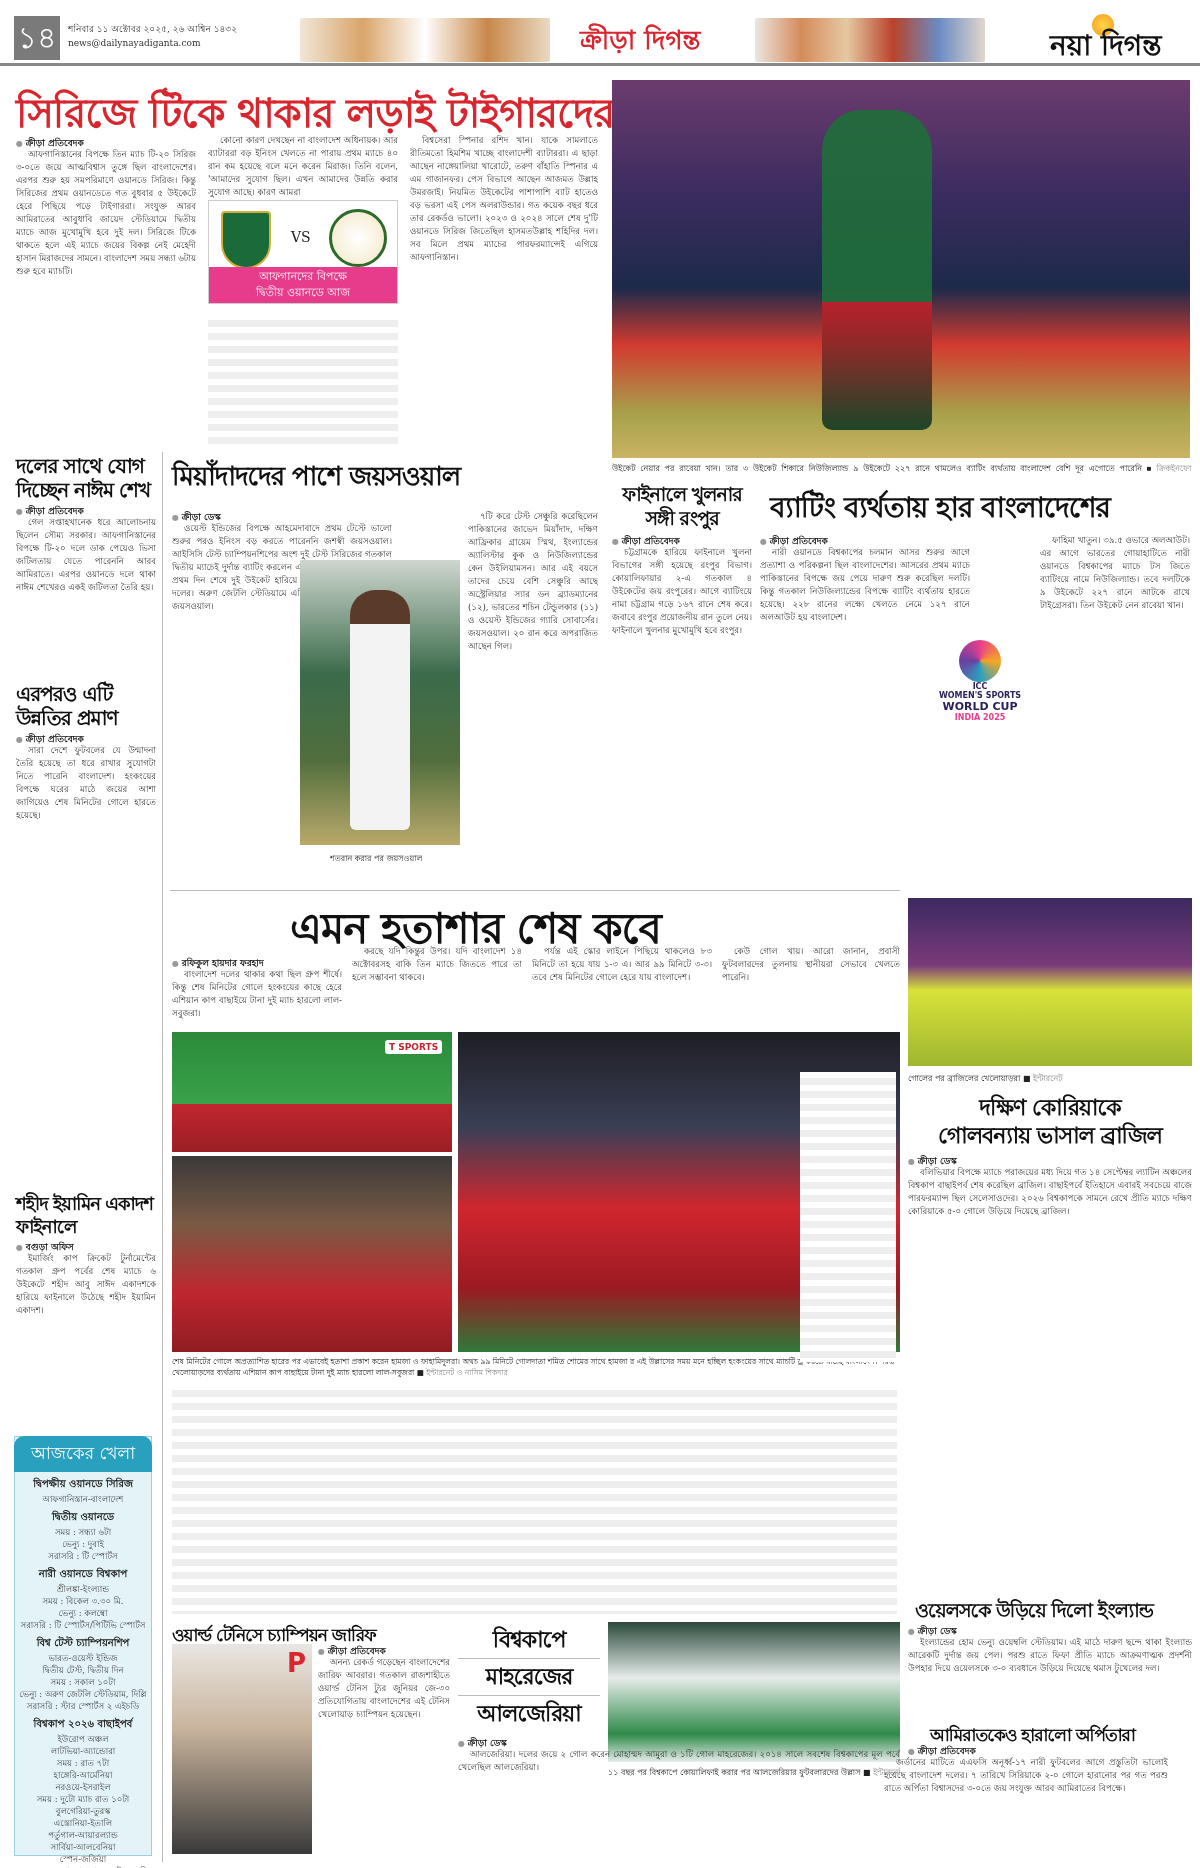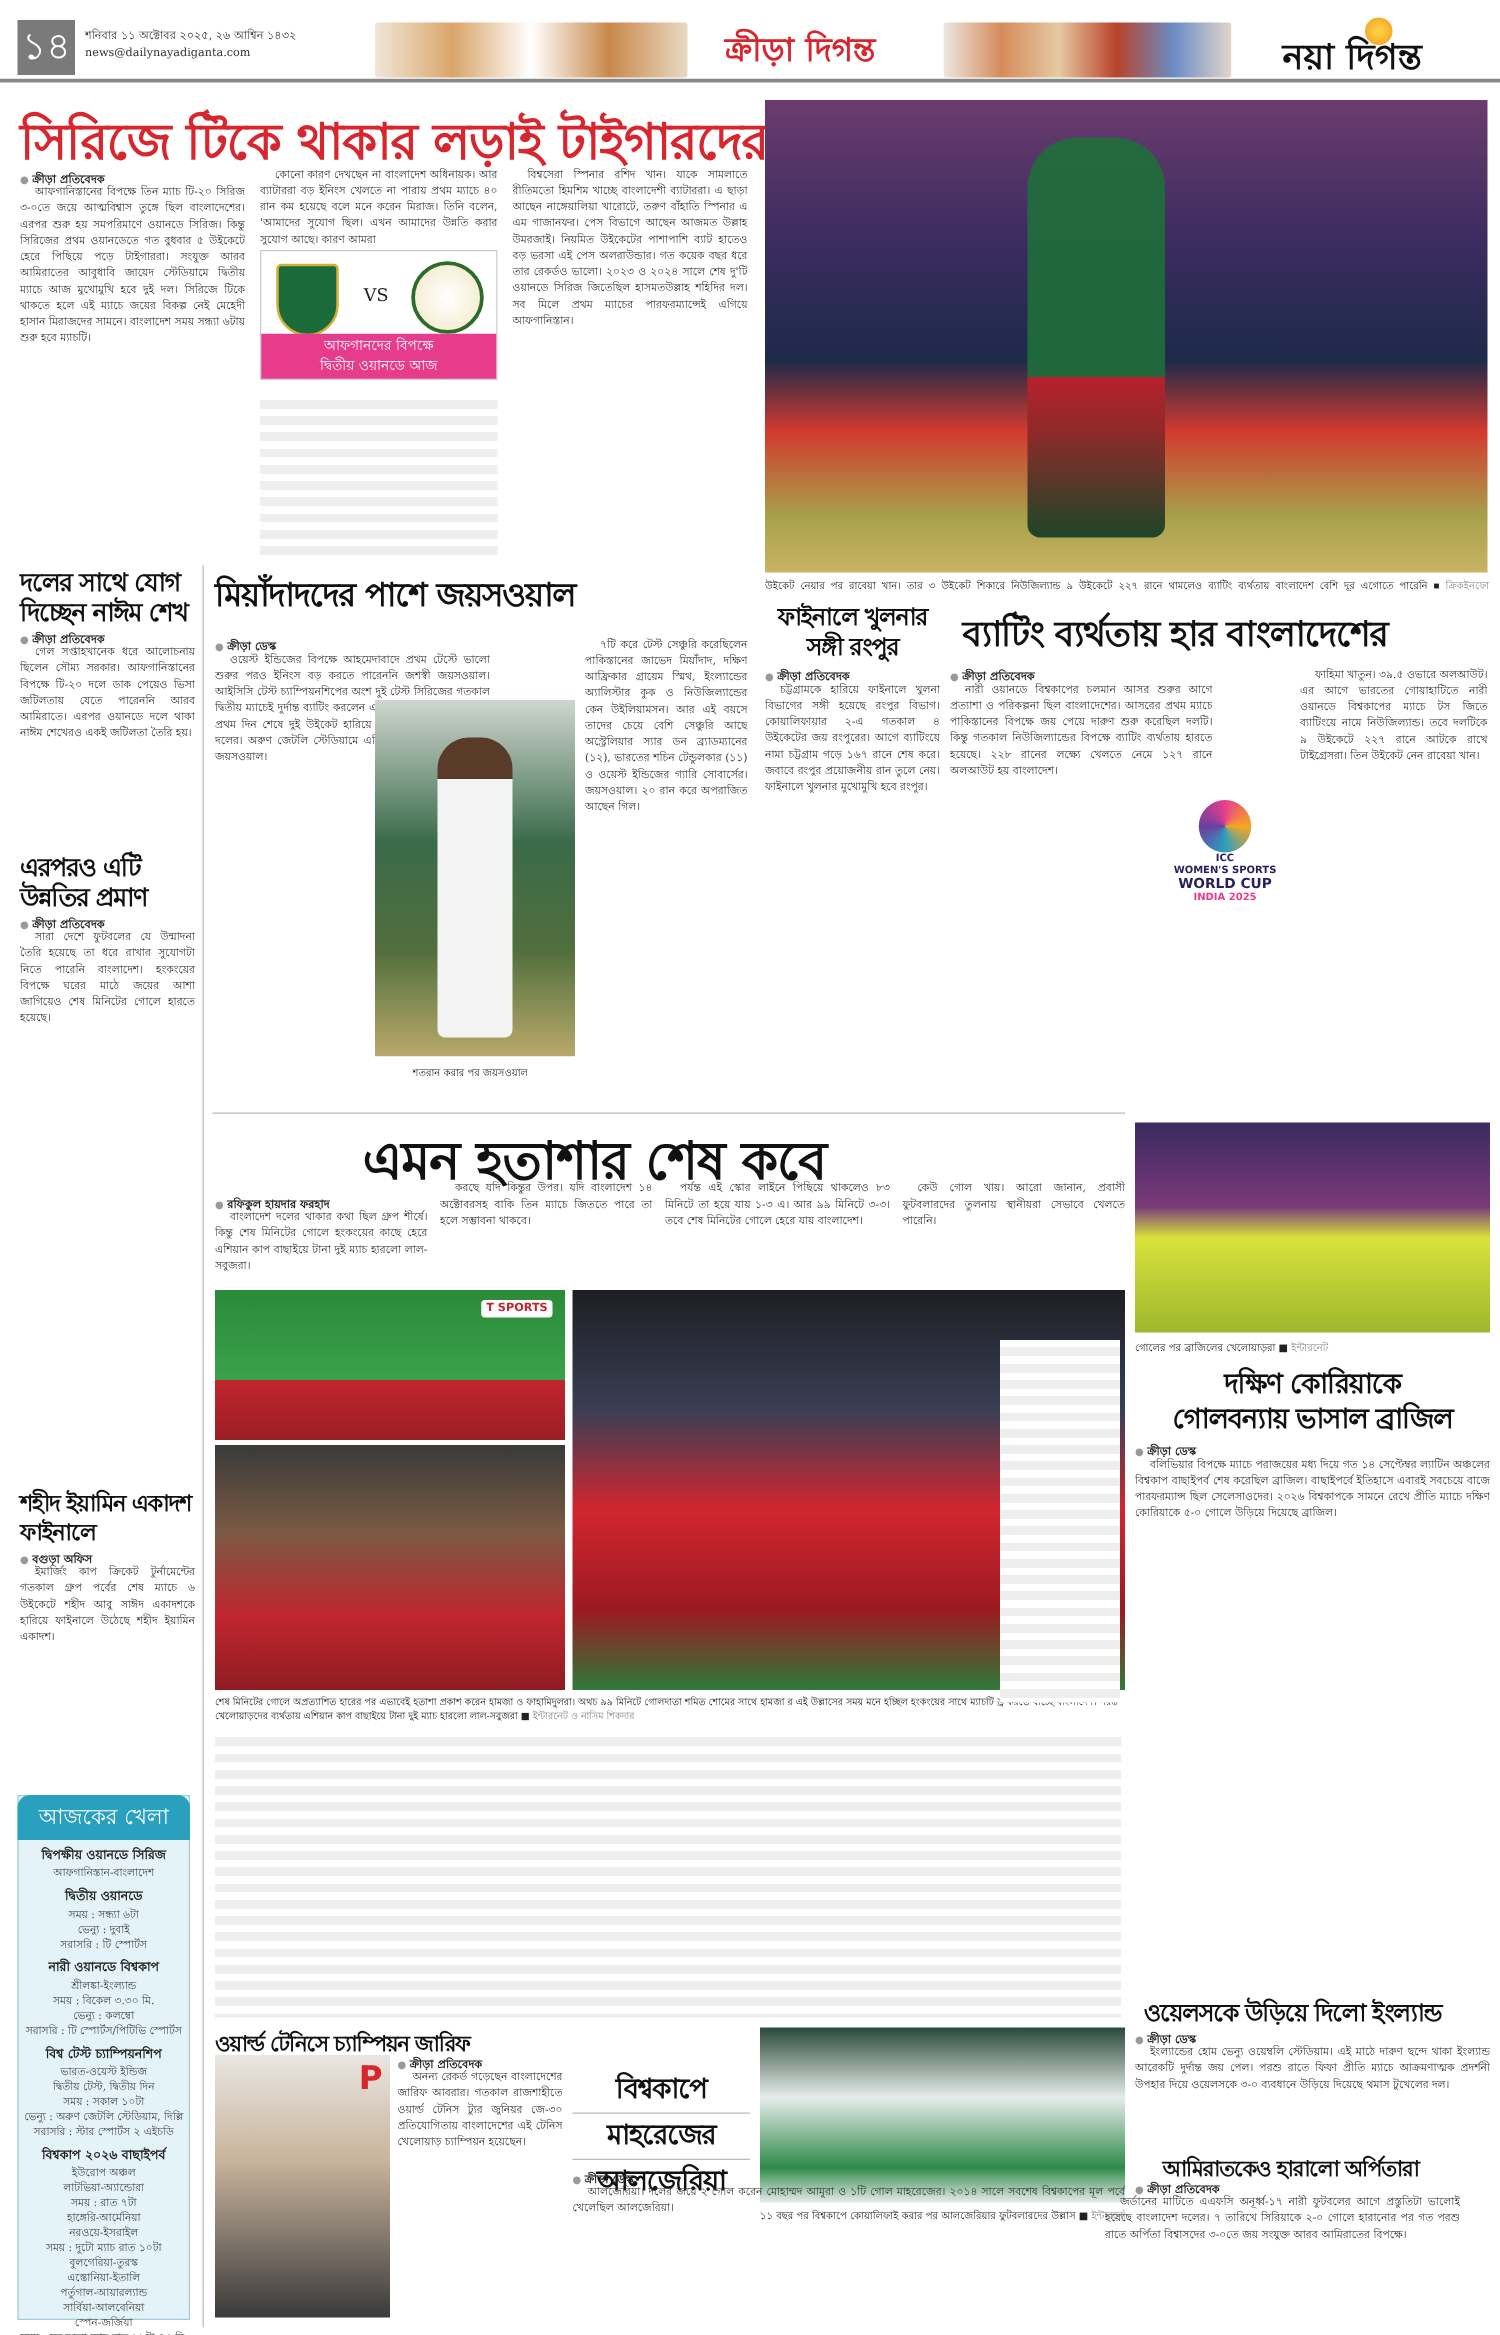--- a/index.html
+++ b/index.html
@@ -3,21 +3,21 @@
 <meta charset="utf-8">
 <style>
 *{box-sizing:border-box;margin:0;padding:0}
 body{width:1200px;height:1868px;background:#fff;font-family:"DejaVu Sans",sans-serif;color:#222;position:relative;overflow:hidden}
 .abs{position:absolute}
 .masthead{position:absolute;left:0;top:0;width:1200px;height:66px;border-bottom:3px solid #888}
 .page-num{position:absolute;left:14px;top:16px;width:46px;height:44px;background:#7a7a7a;color:#fff;font-size:30px;font-weight:normal;text-align:center;line-height:44px}
 .dateline{position:absolute;left:68px;top:22px;font-size:9px;line-height:14px;color:#333;font-family:"DejaVu Serif",serif}
 .band-img{position:absolute;top:18px;height:44px;border-radius:2px}
 .section-title{position:absolute;left:580px;top:20px;font-size:26px;color:#d7262e;font-weight:bold}
-.brand{position:absolute;left:1026px;top:24px;font-size:28px;font-weight:bold;color:#111}
+.brand{position:absolute;left:1050px;top:24px;font-size:28px;font-weight:bold;color:#111}
 .brand-sun{position:absolute;left:1092px;top:14px;width:22px;height:22px;border-radius:50%;background:radial-gradient(#ffd54a,#f29a1a)}
 .h-red{font-family:"DejaVu Sans",sans-serif;color:#d7262e;font-size:40px;font-weight:bold;letter-spacing:-1px;white-space:nowrap}
 .h-black{font-family:"DejaVu Sans",sans-serif;color:#111;font-weight:bold;letter-spacing:-1px;white-space:nowrap}
 .byline{font-size:9px;font-weight:bold;color:#222}
 .byline:before{content:"● ";color:#999;font-size:8px}
 .col{font-size:8.6px;line-height:13px;color:#333;text-align:justify;overflow:hidden;font-family:"DejaVu Serif",serif}
 .col p{text-indent:12px}
 .photo{position:absolute;overflow:hidden}
 .caption{position:absolute;font-size:8px;color:#222;font-family:"DejaVu Serif",serif;white-space:nowrap;overflow:hidden}
 .rule-v{position:absolute;width:1px;background:#bbb}
@@ -209,21 +209,21 @@
 
 <div class="abs h-black" style="left:172px;top:1622px;font-size:17px;">ওয়ার্ল্ড টেনিসে চ্যাম্পিয়ন জারিফ</div>
 <div class="photo" style="left:172px;top:1644px;width:140px;height:210px;background:linear-gradient(180deg,#e9e6e2,#c9b49c 40%,#3a3a3a);">
   <div style="position:absolute;right:6px;top:4px;color:#d7262e;font-weight:bold;font-size:26px;">P</div>
 </div>
 <div class="abs byline" style="left:318px;top:1644px;">ক্রীড়া প্রতিবেদক</div>
 <div class="abs col" style="left:318px;top:1656px;width:132px;height:200px;">
     <p>অনন্য রেকর্ড গড়েছেন বাংলাদেশের জারিফ আবরার। গতকাল রাজশাহীতে ওয়ার্ল্ড টেনিস ট্যুর জুনিয়র জে-৩০ প্রতিযোগিতায় বাংলাদেশের এই টেনিস খেলোয়াড় চ্যাম্পিয়ন হয়েছেন।</p>
   </div>
 
-<div class="abs h-black" style="left:458px;top:1622px;width:142px;font-size:22px;line-height:36px;text-align:center;margin-top:32px;">
+<div class="abs h-black" style="left:458px;top:1622px;width:142px;font-size:22px;line-height:36px;text-align:center;">
   <div style="border-bottom:1px solid #bbb;">বিশ্বকাপে</div>
   <div style="border-bottom:1px solid #bbb;">মাহরেজের</div>
   <div>আলজেরিয়া</div>
 </div>
 <div class="abs byline" style="left:458px;top:1736px;">ক্রীড়া ডেস্ক</div>
 <div class="photo" style="left:608px;top:1622px;width:292px;height:140px;background:linear-gradient(180deg,#2a4a3a,#e6ecea 40%,#2f8a4a 80%,#e6ecea);"></div>
 <div class="caption" style="left:608px;top:1766px;width:292px;">
   <span>১১ বছর পর বিশ্বকাপে কোয়ালিফাই করার পর আলজেরিয়ার ফুটবলারদের উল্লাস</span> ■ <span style="color:#888">ইন্টারনেট</span>
 </div>
 <div class="abs col" style="left:458px;top:1748px;width:442px;height:110px;">

